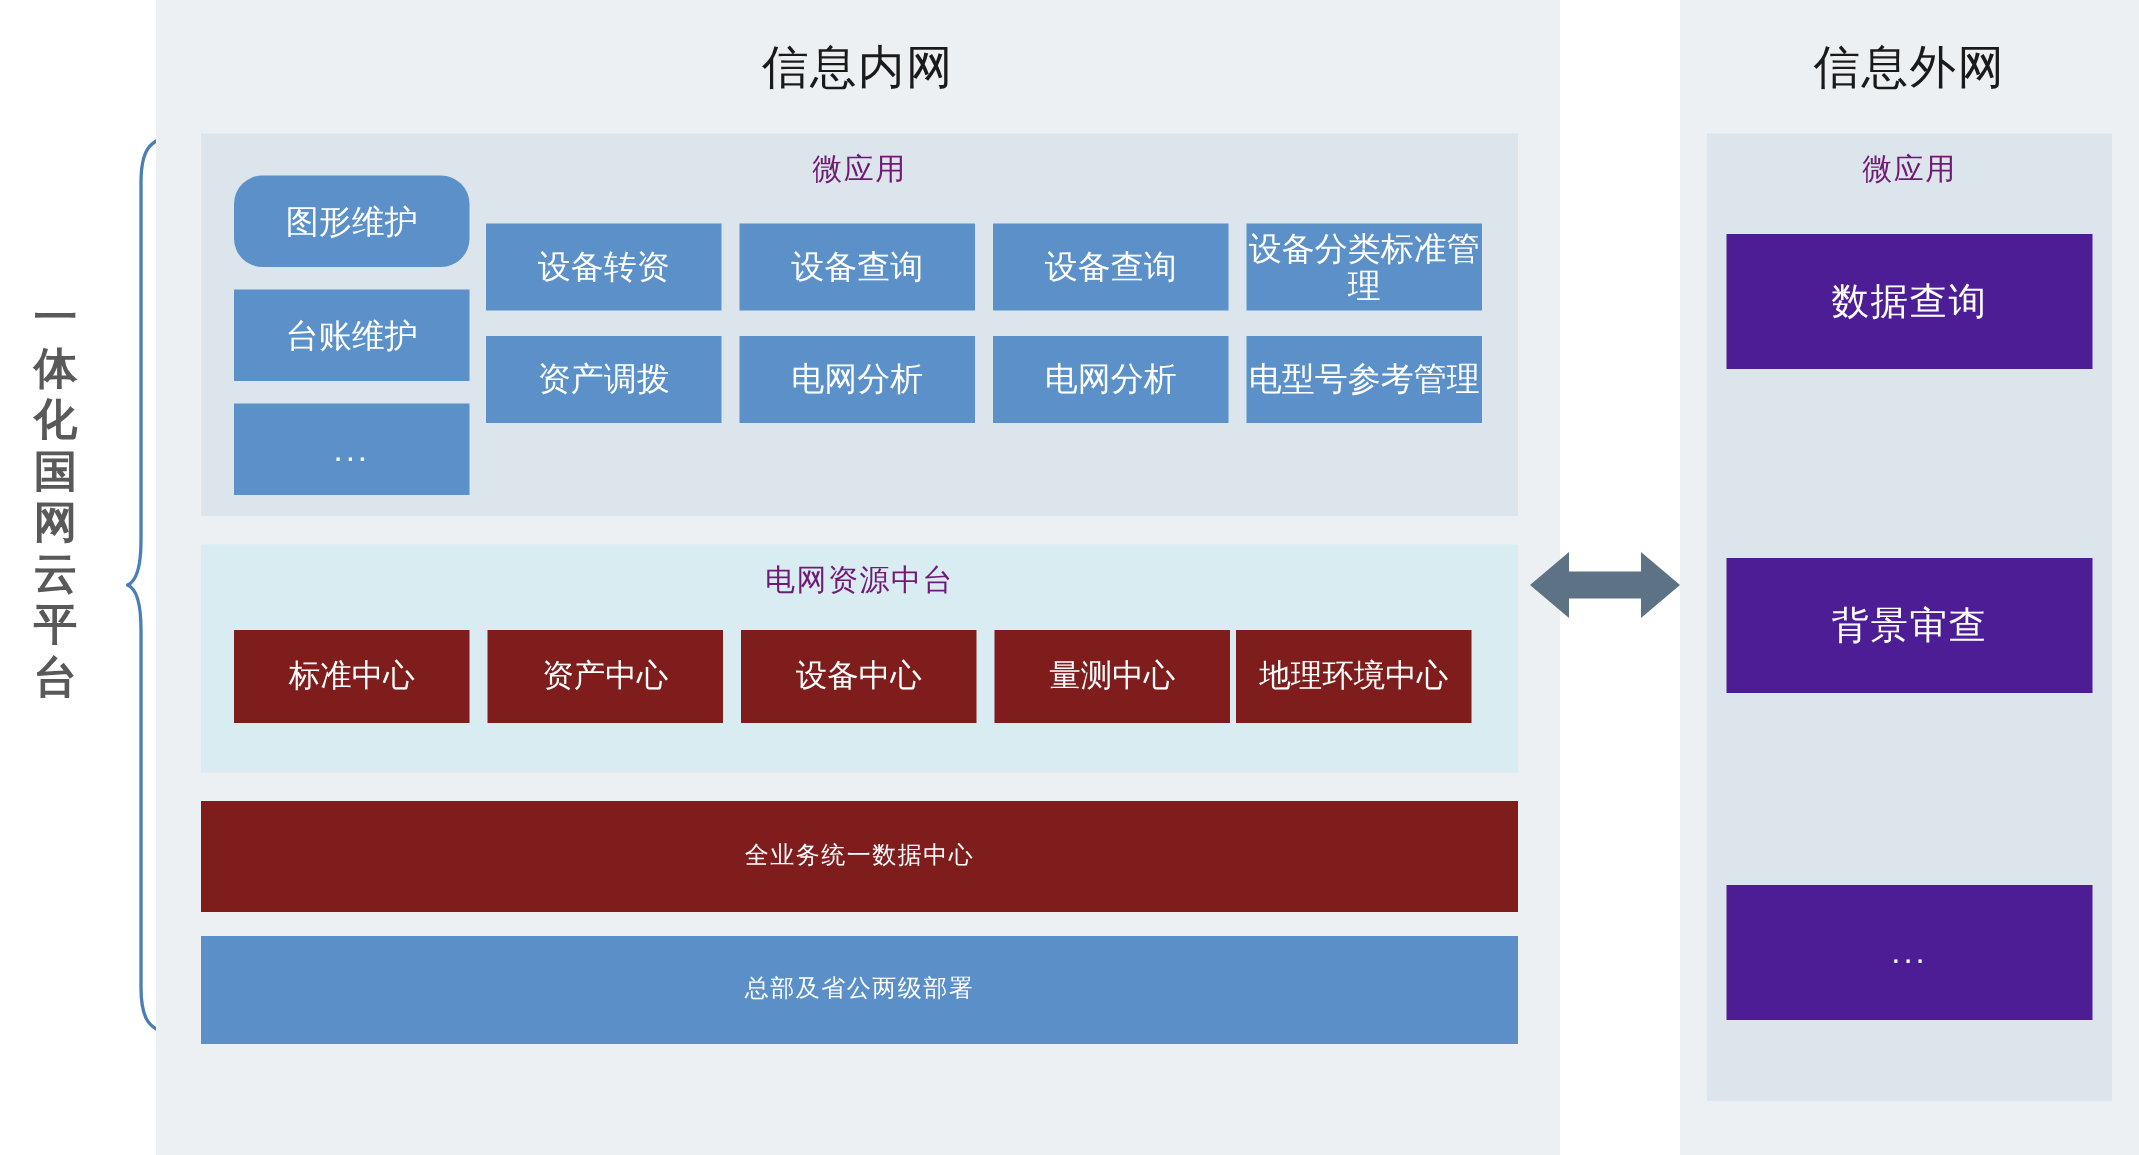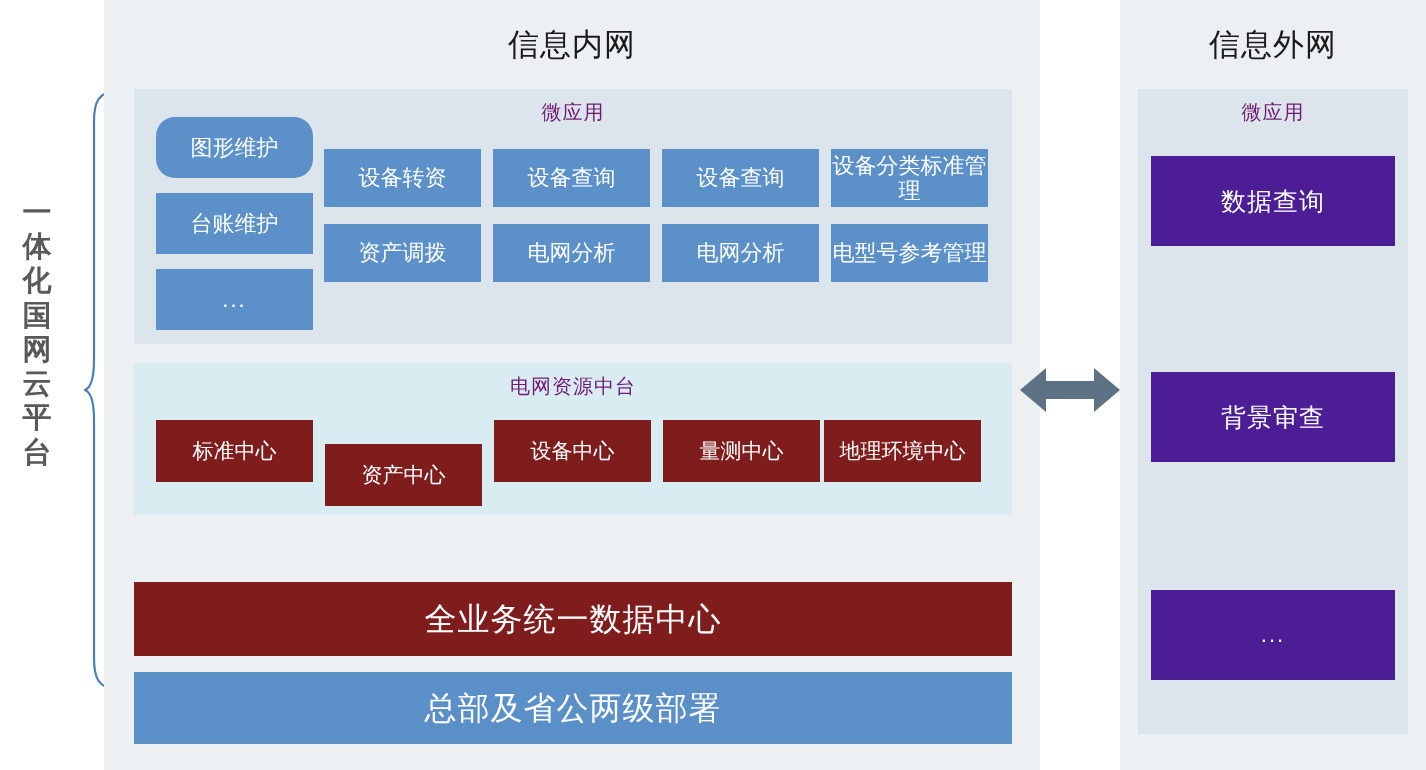--- a/index.html
+++ b/index.html
@@ -109,21 +109,21 @@
     line-height: 1.15;
     box-sizing: border-box;
   }
   .box-blue   { background: #5B91C8; }
   .box-cyan   { background: #7f1d1d; }
   .box-steel  { background: #5B8FC8; }
   .box-dark   { background: #4c1d95; }
 
   .app-box    { font-size: 22px; }
   .center-box { font-size: 21px; }
-  .bar-box    { font-size: 32px; letter-spacing: 1px; margin-top: 48px; }
+  .bar-box    { font-size: 16px; letter-spacing: 1px; }
   .outer-box  { font-size: 25px; letter-spacing: 1px; }
 
   .dots { font-size: 22px; letter-spacing: 2px; }
 
   
   .arrow-connector {
     position: absolute;
     left: 1020px;
     top: 362px;
     width: 100px;
@@ -161,21 +161,21 @@
 <div class="box box-blue app-box" style="left:324px; top:224px; width:157px; height:58px;">资产调拨</div>
 <div class="box box-blue app-box" style="left:493px; top:224px; width:157px; height:58px;">电网分析</div>
 <div class="box box-blue app-box" style="left:662px; top:224px; width:157px; height:58px;">电网分析</div>
 <div class="box box-blue app-box" style="left:831px; top:224px; width:157px; height:58px;">电型号参考管理</div>
 
 <div class="subpanel midplatform-panel">
   <div class="subpanel-title">电网资源中台</div>
 </div>
 
 <div class="box box-cyan center-box" style="left:156px; top:420px; width:157px; height:62px;">标准中心</div>
-<div class="box box-cyan center-box" style="left:325px; top:420px; width:157px; height:62px;margin-top:24px;">资产中心</div>
+<div class="box box-cyan center-box" style="left:325px; top:420px; width:157px; height:62px;">资产中心</div>
 <div class="box box-cyan center-box" style="left:494px; top:420px; width:157px; height:62px;">设备中心</div>
 <div class="box box-cyan center-box" style="left:663px; top:420px; width:157px; height:62px;">量测中心</div>
 <div class="box box-cyan center-box" style="left:824px; top:420px; width:157px; height:62px;">地理环境中心</div>
 
 <div class="box box-cyan bar-box" style="left:134px; top:534px; width:878px; height:74px;">全业务统一数据中心</div>
 <div class="box box-steel bar-box" style="left:134px; top:624px; width:878px; height:72px;">总部及省公两级部署</div>
 
 <div class="arrow-connector">
   <svg width="100" height="56" viewBox="0 0 100 56" xmlns="http://www.w3.org/2000/svg">
     <polygon points="0,28 26,6 26,19 74,19 74,6 100,28 74,50 74,37 26,37 26,50" fill="#5E7286"></polygon>

